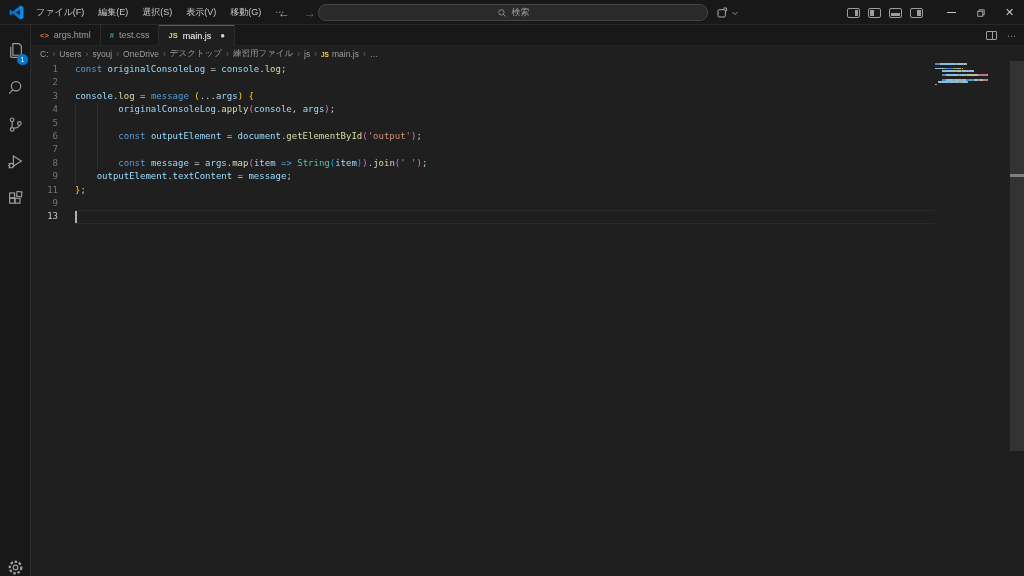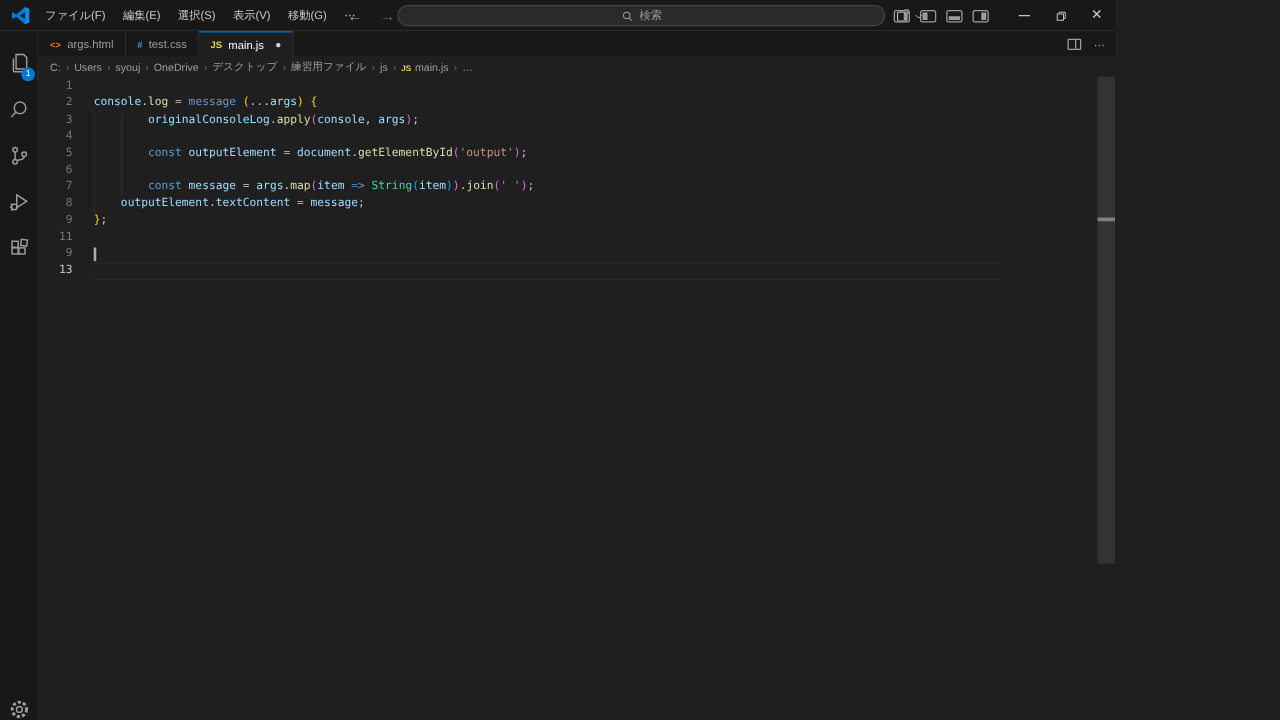--- a/index.html
+++ b/index.html
@@ -1,21 +1,21 @@
 <!DOCTYPE html>
 <html><head>
 <meta charset="utf-8">
 <style>
   * { box-sizing: border-box; margin: 0; padding: 0; }
   html,body { width:1024px; height:576px; overflow:hidden; }
   body {
     background:#1f1f1f; color:#cccccc;
     font-family:"Liberation Sans", sans-serif; font-size:9px;
   }
-  .window { width:892px; height:576px; display:flex; flex-direction:column; }
+  .window { width:1024px; height:576px; display:flex; flex-direction:column; }
 
   
   .titlebar {
     height:25px; background:#181818; border-bottom:1px solid #2b2b2b;
     display:flex; align-items:center; position:relative; flex:0 0 25px;
   }
   .logo { width:15px; height:15px; margin:0 5px 0 9px; flex:0 0 auto; }
   .menus { display:flex; align-items:center; }
   .menu-item { padding:3px 7px; border-radius:4px; color:#cccccc; white-space:nowrap; }
   .nav-arrows { position:absolute; left:278px; top:0; height:25px; display:flex; align-items:center; gap:14px; color:#b0b0b0; font-size:12px; }
@@ -289,20 +289,21 @@
             <div class="ln">5</div>
             <div class="ln">6</div>
             <div class="ln">7</div>
             <div class="ln">8</div>
             <div class="ln">9</div>
             <div class="ln">11</div>
             <div class="ln">9</div>
             <div class="ln active">13</div>
           </div>
         <div class="lines">
+            <div class="code-line"><span class="tk-kw">const </span><span class="tk-var">originalConsoleLog </span><span class="tk-pl">= </span><span class="tk-var">console</span><span class="tk-pl">.</span><span class="tk-fn">log</span><span class="tk-pl">;</span></div>
             <div class="code-line"></div>
             <div class="code-line"><span class="tk-var">console</span><span class="tk-pl">.</span><span class="tk-fn">log</span><span class="tk-pl"> = </span><span class="tk-kw">message </span><span class="tk-b1">(</span><span class="tk-pl">...</span><span class="tk-var">args</span><span class="tk-b1">)</span><span class="tk-pl"> </span><span class="tk-b1">{</span></div>
             <div class="code-line"><span class="guide" style="left: 0ch;"></span><span class="guide" style="left: 4ch;"></span><span class="tk-pl">        </span><span class="tk-var">originalConsoleLog</span><span class="tk-pl">.</span><span class="tk-fn">apply</span><span class="tk-b2">(</span><span class="tk-var">console</span><span class="tk-pl">, </span><span class="tk-var">args</span><span class="tk-b2">)</span><span class="tk-pl">;</span></div>
             <div class="code-line"><span class="guide" style="left: 0ch;"></span><span class="guide" style="left: 4ch;"></span></div>
             <div class="code-line"><span class="guide" style="left: 0ch;"></span><span class="guide" style="left: 4ch;"></span><span class="tk-pl">        </span><span class="tk-kw">const </span><span class="tk-var">outputElement </span><span class="tk-pl">= </span><span class="tk-var">document</span><span class="tk-pl">.</span><span class="tk-fn">getElementById</span><span class="tk-b2">(</span><span class="tk-str">'output'</span><span class="tk-b2">)</span><span class="tk-pl">;</span></div>
             <div class="code-line"><span class="guide" style="left: 0ch;"></span><span class="guide" style="left: 4ch;"></span></div>
             <div class="code-line"><span class="guide" style="left: 0ch;"></span><span class="guide" style="left: 4ch;"></span><span class="tk-pl">        </span><span class="tk-kw">const </span><span class="tk-var">message </span><span class="tk-pl">= </span><span class="tk-var">args</span><span class="tk-pl">.</span><span class="tk-fn">map</span><span class="tk-b2">(</span><span class="tk-var">item </span><span class="tk-kw">=&gt; </span><span class="tk-cls">String</span><span class="tk-b3">(</span><span class="tk-var">item</span><span class="tk-b3">)</span><span class="tk-b2">)</span><span class="tk-pl">.</span><span class="tk-fn">join</span><span class="tk-b2">(</span><span class="tk-str">' '</span><span class="tk-b2">)</span><span class="tk-pl">;</span></div>
             <div class="code-line"><span class="guide" style="left: 0ch;"></span><span class="tk-pl">    </span><span class="tk-var">outputElement</span><span class="tk-pl">.</span><span class="tk-var">textContent</span><span class="tk-pl"> = </span><span class="tk-var">message</span><span class="tk-pl">;</span></div>
             <div class="code-line"><span class="tk-b1">}</span><span class="tk-pl">;</span></div>
             <div class="code-line"></div>

